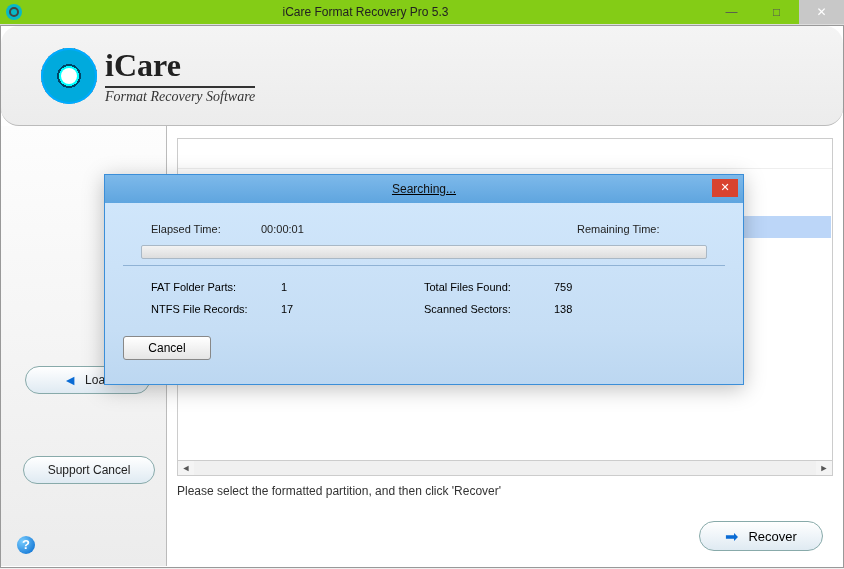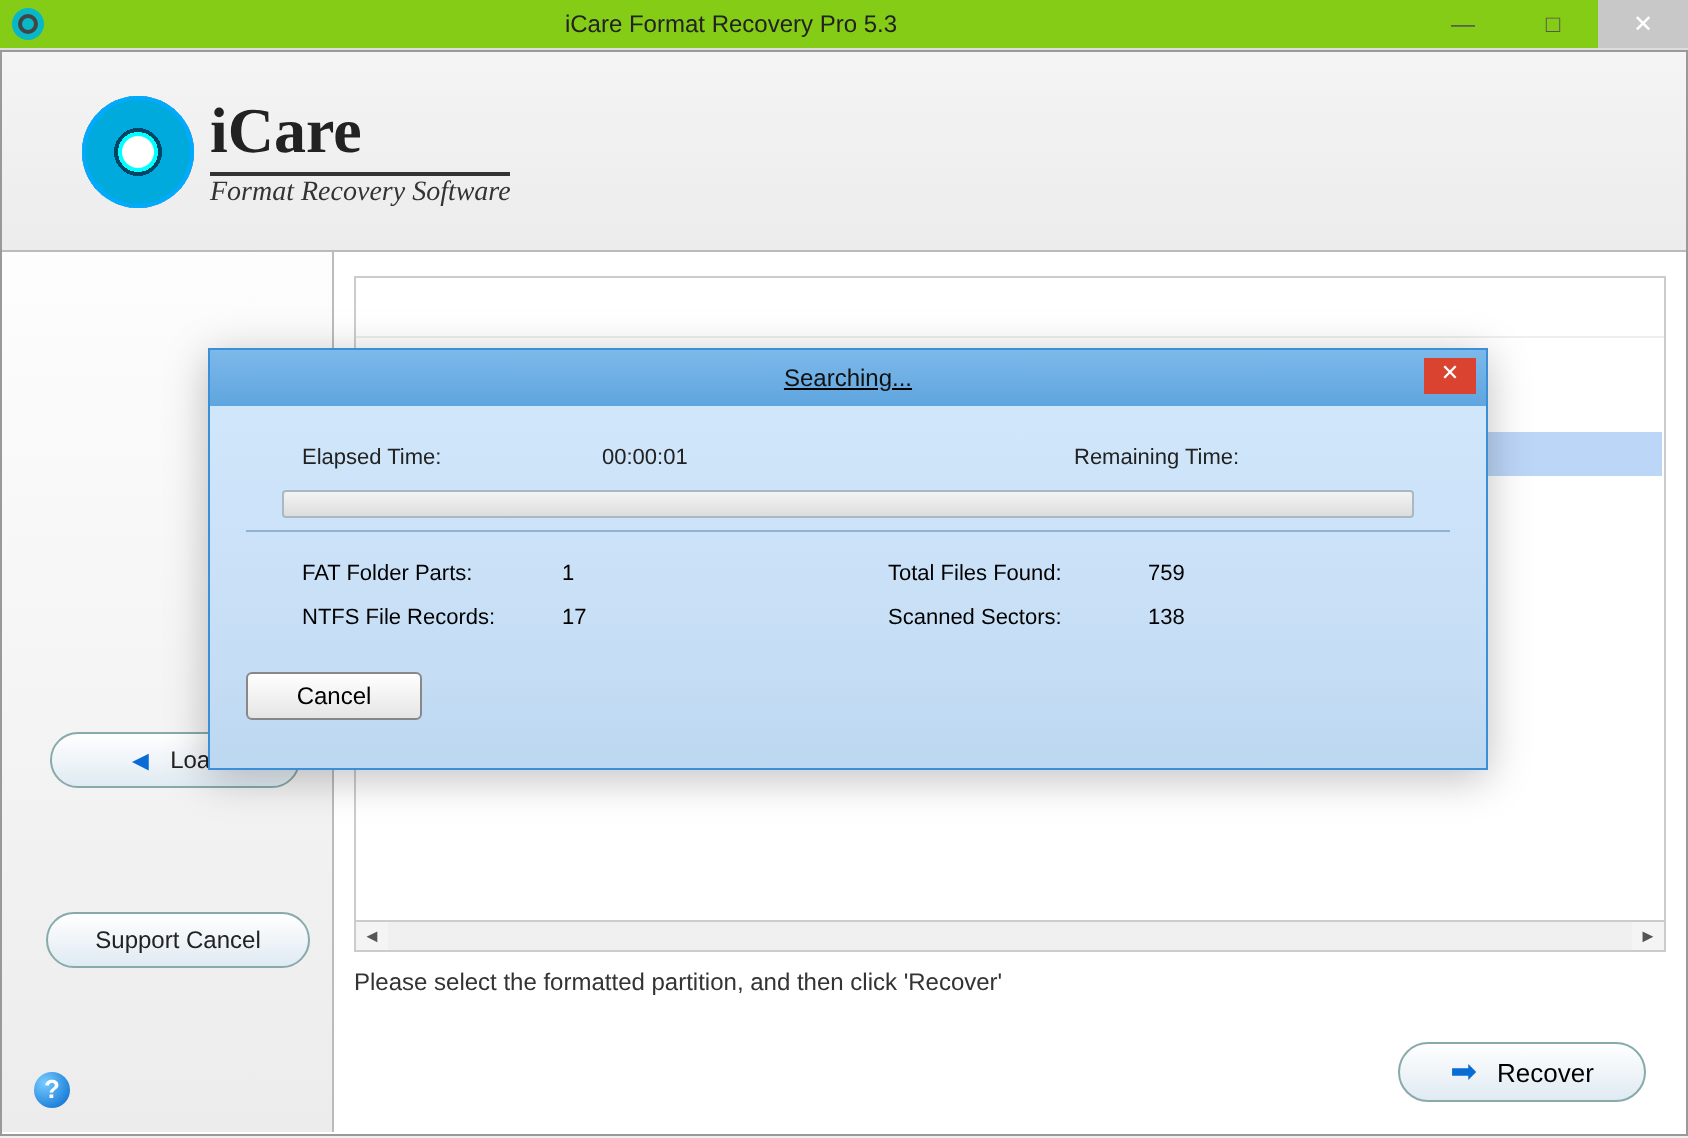--- a/index.html
+++ b/index.html
@@ -10,21 +10,21 @@
   .titlebar-icon { width: 16px; height: 16px; margin-left: 6px; background: #08b8c8; border-radius: 50%; position: relative; }
   .titlebar-icon::after { content:""; position:absolute; inset:3px; border:2px solid #444; border-radius:50%; }
   .titlebar-title { flex: 1; text-align: center; font-size: 12px; color: #222; }
   .win-controls { display: flex; height: 100%; }
   .win-btn { width: 45px; display:flex; align-items:center; justify-content:center; font-size:12px; color:#555;}
   .win-btn.close { background:#c8c8c8; color:#fff; }
   
   
   .app { border:1px solid #999; height:543px; margin:0; background:#fff; position:relative; }
   .header { height:100px; padding:10px 40px; display:flex; align-items:center; border-bottom:1px solid #bbb;
-            background: linear-gradient(#f4f4f4,#ececec);}
+            background: linear-gradient(#f4f4f4,#ececec); border-radius: 18px;}
   .logo { display:flex; align-items:center; gap:8px; }
   .logo-disc { width:56px; height:56px; border-radius:50%; background:
      radial-gradient(circle at center,#0ff 0 10px,#046 10px 12px,#0ad 12px 28px,#000 28px);
      box-shadow:0 0 0 2px #0af inset; position:relative; }
   .logo-disc::after{content:"";position:absolute;inset:20px;border-radius:50%;background:#fff;}
   .logo-text .brand{ font-family: Georgia, serif; font-size:32px; font-weight:bold; color:#222;
      padding-bottom:2px;}
   .logo-text .sub{ font-family: Georgia, serif; font-style:italic; font-size:14px; color:#333;
      border-top:2px solid #333; padding-top:1px;}
   
@@ -61,21 +61,21 @@
   
   
   .modal{ position:absolute; left:103px; top:148px; width:640px; box-shadow:0 4px 20px rgba(0,0,0,.25);
           border:1px solid #3b8ed8; background:#fff;}
   .modal-title{ height:28px; background:linear-gradient(#7db9ea,#5fa5df);
                 display:flex; align-items:center; position:relative;text-decoration:underline;}
   .modal-title-text{flex:1; text-align:center; font-size:12px; color:#111;}
   .modal-close{ position:absolute; right:5px; top:4px; width:26px; height:18px; background:#d9432f;
                 color:#fff; text-align:center; line-height:17px; font-size:11px; cursor:pointer;}
   .modal-body{ background:linear-gradient(#d0e6fb,#c6def5 70%,#bcd7f1); padding:12px 18px 16px;}
-  .time-row,.progress-row,.stats{ background:transparent;gap:40px;}
+  .time-row,.progress-row,.stats{ background:transparent;}
   .time-row{ display:flex; padding:8px 28px 10px; font-size:11px; color:#222;}
   .time-row .lbl{width:110px;}
   .time-row .val{width:120px;}
   .time-row .spacer{flex:1;}
   .time-row .rlbl{width:120px;}
   .progress{ height:14px; margin:0 18px 6px; border:1px solid #a9b8c6; background:linear-gradient(#f3f3f3,#ddd);
              border-radius:2px;}
   .divider{height:1px;background:#8fb2d5;margin:6px 0 10px;}
   .stats{ display:flex; padding:0 28px; font-size:11px;}
   .stats-col{flex:1;}

